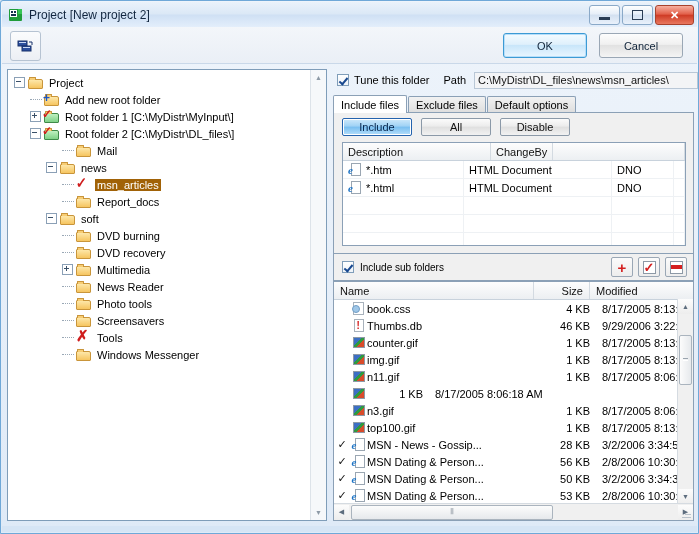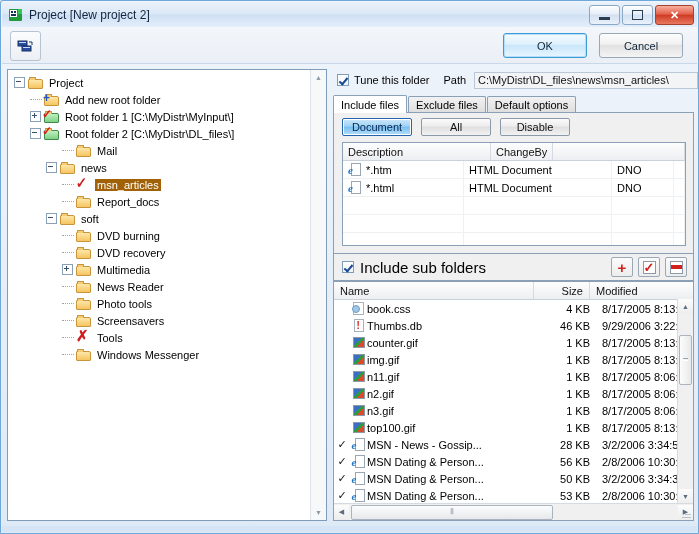--- a/index.html
+++ b/index.html
@@ -175,21 +175,21 @@
   .ie-icon{width:14px;height:14px;position:relative;flex:0 0 auto;margin-right:4px;}
   .ie-icon .pg{position:absolute;left:3px;top:0;width:10px;height:13px;background:#fff;border:1px solid #9aa6b2;box-sizing:border-box;}
   .ie-icon .e{position:absolute;left:0px;top:2px;color:#1b72c4;font-size:11px;font-weight:bold;font-style:italic;line-height:11px;font-family:"Liberation Serif",serif;}
   
   .sub-row{
     position:absolute;left:0;top:185px;width:361px;height:27px;
     box-sizing:border-box;border:1px solid #8ba0b6;border-top:none;background:#f0f0f0;
     display:flex;align-items:center;
   }
   .sub-row .cb{margin-left:8px;}
-  .sub-label{margin-left:6px;font-size:15px;}
+  .sub-label{margin-left:6px;font-size:10px;}
   .act-btns{position:absolute;right:6px;top:3px;display:flex;gap:5px;}
   .abtn{
     width:22px;height:20px;box-sizing:border-box;border:1px solid #9aa7b5;border-radius:2px;
     background:linear-gradient(180deg,#fbfbfb 0%,#ededed 100%);
     display:flex;align-items:center;justify-content:center;position:relative;
   }
   .abtn .pl{color:#d41f1f;font-size:15px;font-weight:bold;line-height:13px;}
   .abtn .mn{display:block;width:11px;height:4px;background:#d41f1f;}
   .abtn .ck{color:#d41f1f;font-size:13px;font-weight:bold;line-height:13px;}
   .abtn .sq{position:absolute;left:4px;top:3px;width:13px;height:13px;border:1px solid #8d99a6;background:#fff;box-sizing:border-box;}
@@ -459,21 +459,21 @@
     </div>
 
     <div class="tabstrip" id="tabstrip">
         <div class="tab active">Include files</div>
         <div class="tab">Exclude files</div>
         <div class="tab">Default options</div>
       </div>
 
     <div class="tabbody">
       <div class="segbtns" id="segbtns">
-          <div class="sbtn active">Document</div>
+          <div class="sbtn active">Include</div>
           <div class="sbtn">All</div>
           <div class="sbtn">Disable</div>
         </div>
 
       <div class="grid">
         <div class="grid-head">
           <div class="gh c2">Description</div>
           <div class="gh c3">ChangeBy</div>
           <div class="gh c4"></div>
         </div>
@@ -610,21 +610,20 @@
             <span class="f-mod">8/17/2005 8:06:18 AM</span>
           </div>
           <div class="fl-row">
             <span class="f-check"></span>
             <span class="f-icon">
               <span class="ic gif">
                 <span class="fr"></span>
                 <span class="im"></span>
               </span>
             </span>
-            <span class="f-name">n2.gif</span>
             <span class="f-size">1 KB</span>
             <span class="f-mod">8/17/2005 8:06:18 AM</span>
           </div>
           <div class="fl-row">
             <span class="f-check"></span>
             <span class="f-icon">
               <span class="ic gif">
                 <span class="fr"></span>
                 <span class="im"></span>
               </span>

